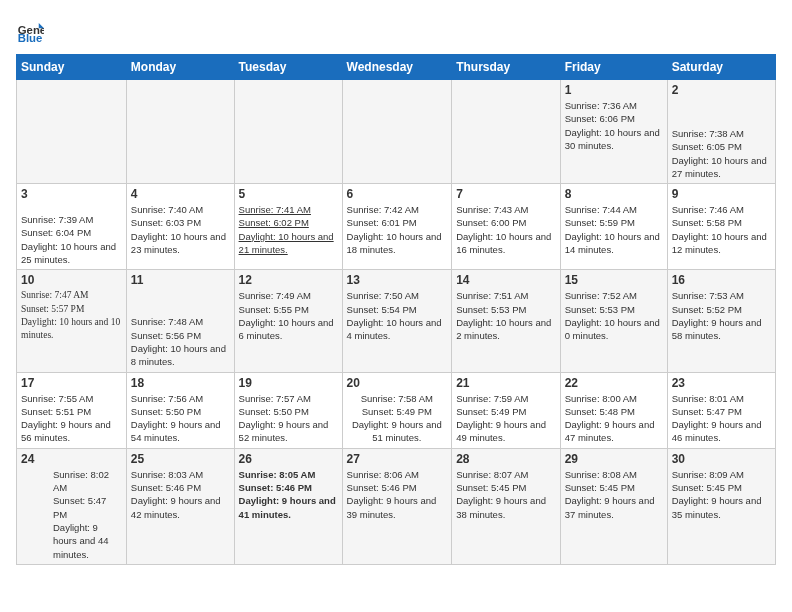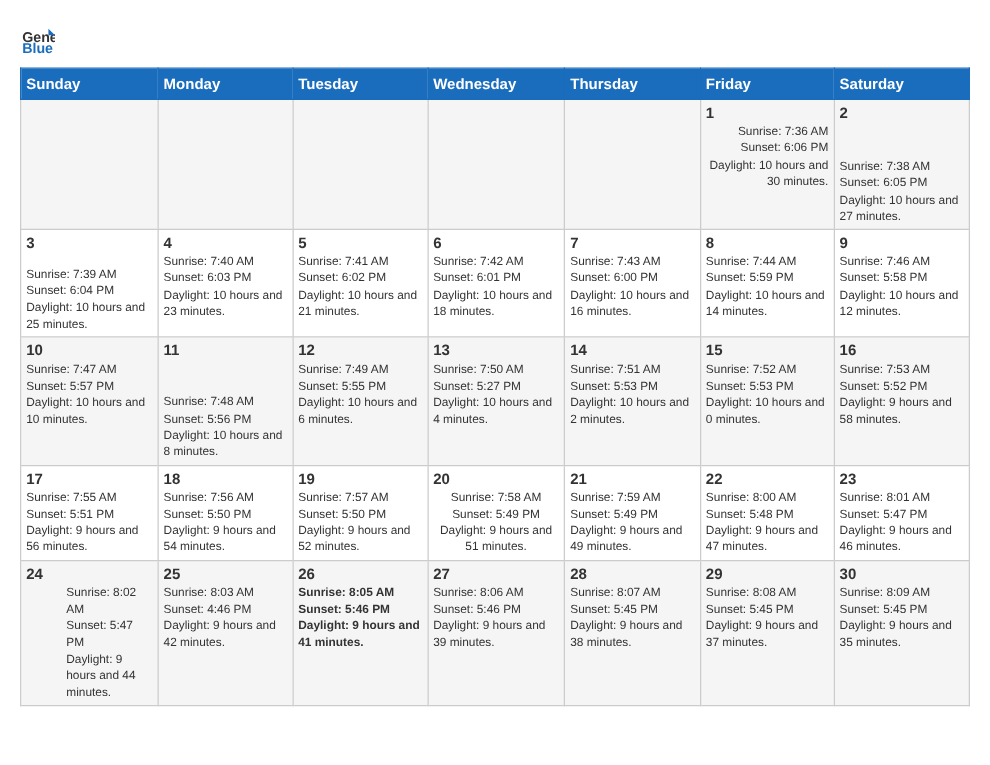--- a/index.html
+++ b/index.html
@@ -122,21 +122,21 @@
   </thead>
   <tbody id="calendar-body">
   <tr>
         <td class="empty"></td>
         <td class="empty"></td>
         <td class="empty"></td>
         <td class="empty"></td>
         <td class="empty"></td>
         <td>
           <div class="day-num">1</div>
-          <div class="day-info" style="white-space: pre-line; text-align: right;">Sunrise: 7:36 AM
+          <div class="day-info" style="white-space: pre-line;">Sunrise: 7:36 AM
 Sunset: 6:06 PM
 Daylight: 10 hours and 30 minutes.</div>
         </td>
         <td>
           <div class="day-num">2</div>
           <div class="day-info" style="white-space: pre-line; margin-top: 30px;">Sunrise: 7:38 AM
 Sunset: 6:05 PM
 Daylight: 10 hours and 27 minutes.</div>
         </td>
       </tr>
@@ -148,21 +148,21 @@
 Daylight: 10 hours and 25 minutes.</div>
         </td>
         <td>
           <div class="day-num">4</div>
           <div class="day-info" style="white-space: pre-line;">Sunrise: 7:40 AM
 Sunset: 6:03 PM
 Daylight: 10 hours and 23 minutes.</div>
         </td>
         <td>
           <div class="day-num">5</div>
-          <div class="day-info" style="white-space: pre-line;">Sunrise: 7:41 AM
+          <div class="day-info" style="white-space: pre-line; text-decoration: underline;">Sunrise: 7:41 AM
 Sunset: 6:02 PM
 Daylight: 10 hours and 21 minutes.</div>
         </td>
         <td>
           <div class="day-num">6</div>
           <div class="day-info" style="white-space: pre-line;">Sunrise: 7:42 AM
 Sunset: 6:01 PM
 Daylight: 10 hours and 18 minutes.</div>
         </td>
         <td>
@@ -180,40 +180,40 @@
         <td>
           <div class="day-num">9</div>
           <div class="day-info" style="white-space: pre-line;">Sunrise: 7:46 AM
 Sunset: 5:58 PM
 Daylight: 10 hours and 12 minutes.</div>
         </td>
       </tr>
       <tr>
         <td>
           <div class="day-num">10</div>
-          <div class="day-info" style="white-space: pre-line;">Sunrise: 7:47 AM
+          <div class="day-info" style="white-space: pre-line; font-family: Liberation Serif, serif;">Sunrise: 7:47 AM
 Sunset: 5:57 PM
 Daylight: 10 hours and 10 minutes.</div>
         </td>
         <td>
           <div class="day-num">11</div>
           <div class="day-info" style="white-space: pre-line; margin-top: 28px;">Sunrise: 7:48 AM
 Sunset: 5:56 PM
 Daylight: 10 hours and 8 minutes.</div>
         </td>
         <td>
           <div class="day-num">12</div>
           <div class="day-info" style="white-space: pre-line;">Sunrise: 7:49 AM
 Sunset: 5:55 PM
 Daylight: 10 hours and 6 minutes.</div>
         </td>
         <td>
           <div class="day-num">13</div>
           <div class="day-info" style="white-space: pre-line;">Sunrise: 7:50 AM
-Sunset: 5:27 PM
+Sunset: 5:54 PM
 Daylight: 10 hours and 4 minutes.</div>
         </td>
         <td>
           <div class="day-num">14</div>
           <div class="day-info" style="white-space: pre-line;">Sunrise: 7:51 AM
 Sunset: 5:53 PM
 Daylight: 10 hours and 2 minutes.</div>
         </td>
         <td>
           <div class="day-num">15</div>
@@ -275,21 +275,21 @@
       <tr>
         <td>
           <div class="day-num">24</div>
           <div class="day-info" style="white-space: pre-line; margin-left: 32px;">Sunrise: 8:02 AM
 Sunset: 5:47 PM
 Daylight: 9 hours and 44 minutes.</div>
         </td>
         <td>
           <div class="day-num">25</div>
           <div class="day-info" style="white-space: pre-line;">Sunrise: 8:03 AM
-Sunset: 4:46 PM
+Sunset: 5:46 PM
 Daylight: 9 hours and 42 minutes.</div>
         </td>
         <td>
           <div class="day-num">26</div>
           <div class="day-info" style="white-space: pre-line; font-weight: bold;">Sunrise: 8:05 AM
 Sunset: 5:46 PM
 Daylight: 9 hours and 41 minutes.</div>
         </td>
         <td>
           <div class="day-num">27</div>

